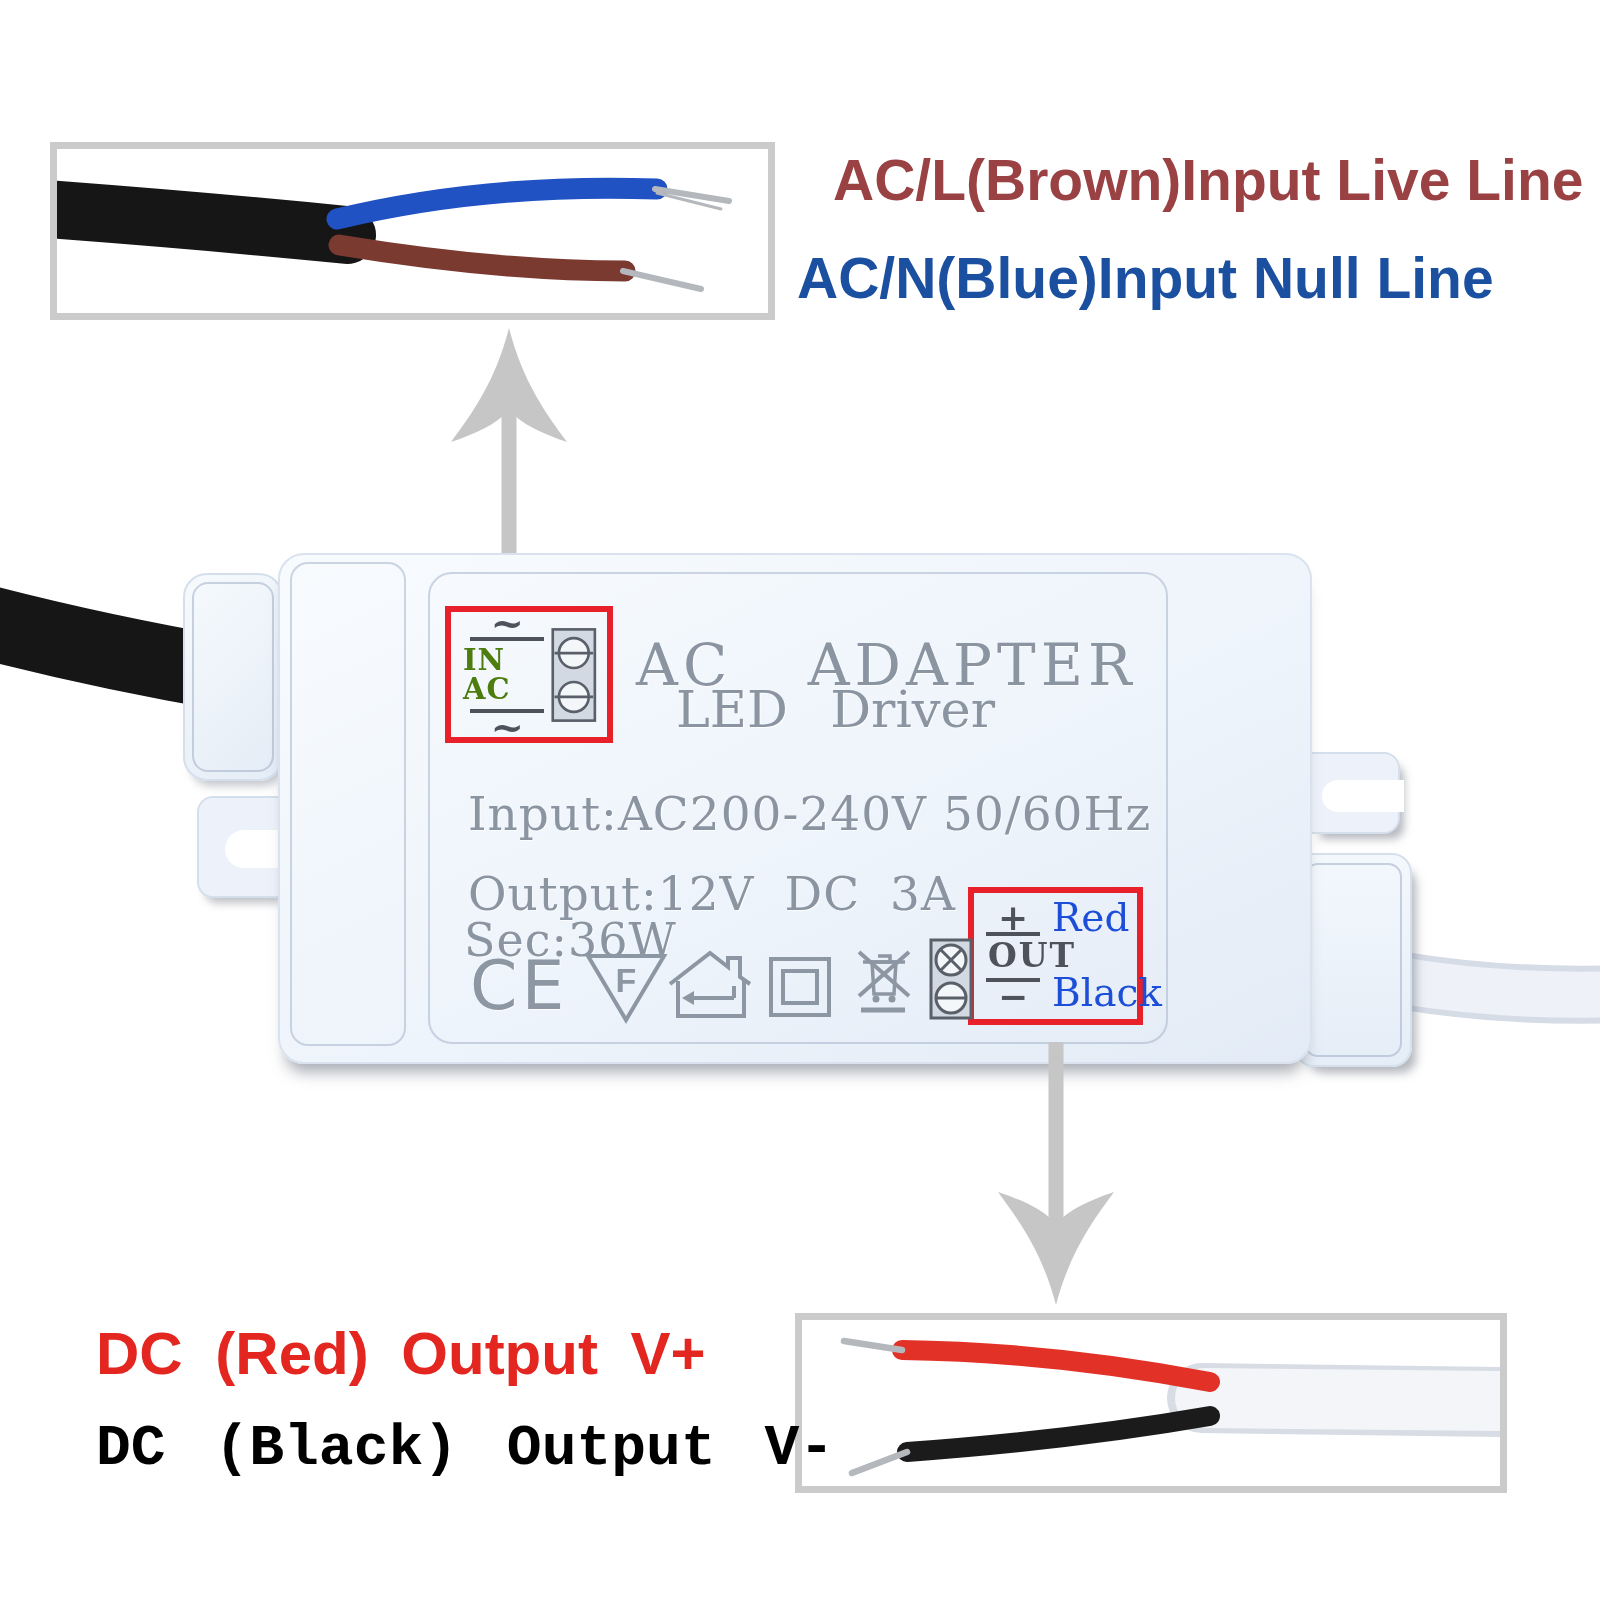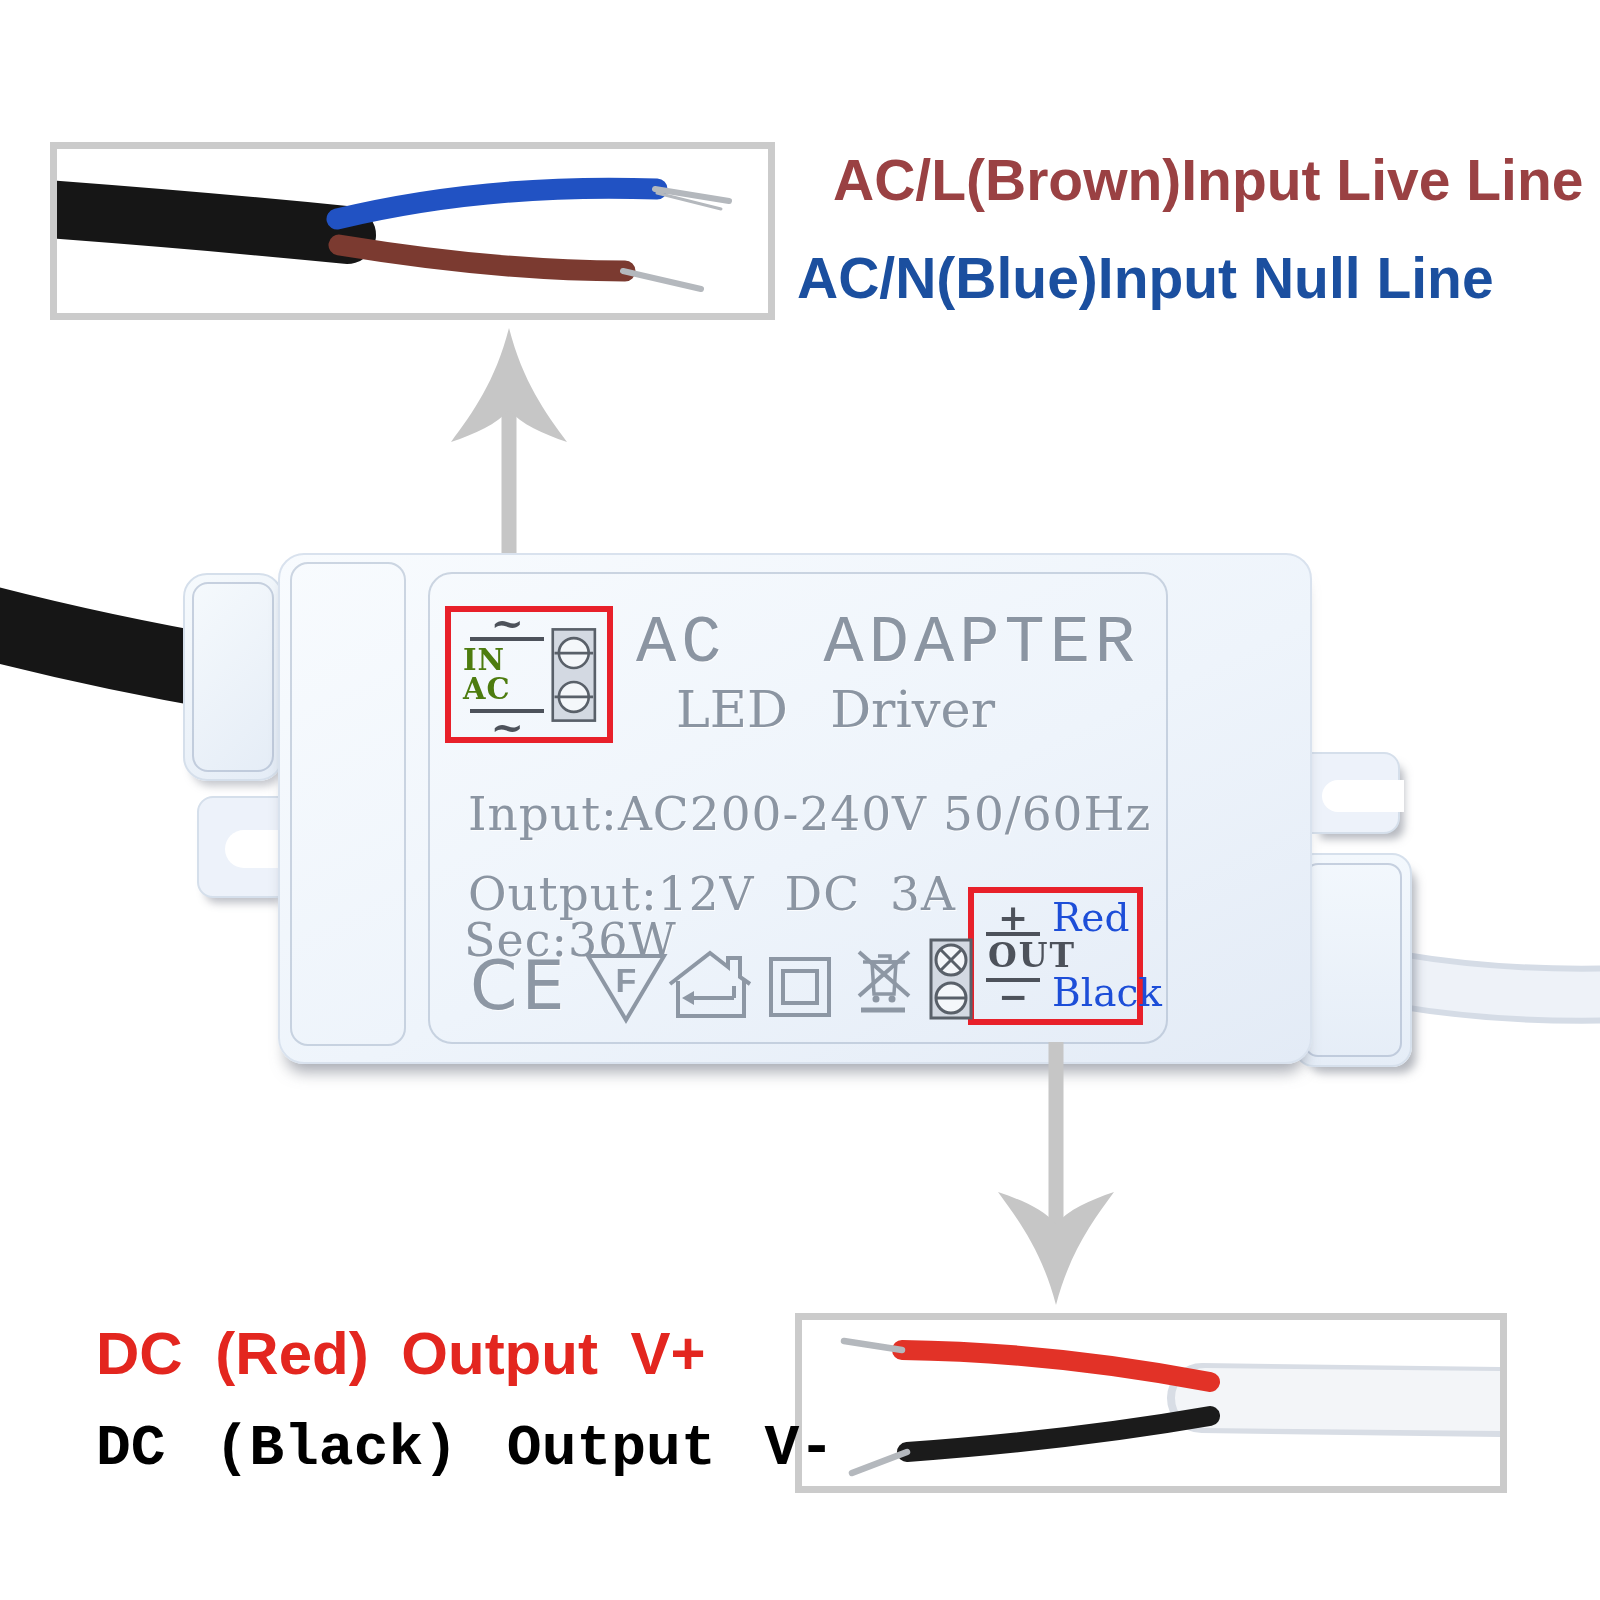--- a/index.html
+++ b/index.html
@@ -79,21 +79,21 @@
     left:428px; top:572px; width:740px; height:472px; border-radius:24px;
     border:2px solid rgba(160,175,198,.5);
   }
 
   
   .eng {
     position:absolute; white-space:nowrap; line-height:1;
     font-family:"DejaVu Serif", serif; color:#8b95a2;
     text-shadow:1px 1px 0 rgba(255,255,255,.75);
   }
-  .t-title  { left:636px; top:610px; font-size:67px; letter-spacing:5px; word-spacing:52px;font-family:Liberation Mono, monospace; }
+  .t-title  { left:636px; top:636px; font-size:58px; letter-spacing:5px; word-spacing:52px; }
   .t-sub    { left:676px; top:684px; font-size:51px; word-spacing:26px; }
   .t-model  { left:468px; top:742px; font-size:47px; letter-spacing:1px; }
   .t-input  { left:468px; top:790px; font-size:47px; letter-spacing:1px; }
   .t-output { left:468px; top:870px; font-size:47px; letter-spacing:1px; word-spacing:14px; }
   .t-sec    { left:464px; top:917px; font-size:46px; letter-spacing:1px;text-align:center; }
 
   
   .redbox { position:absolute; border:6px solid #e8202a; }
   .inac-box {
     left:445px; top:606px; width:168px; height:137px;

